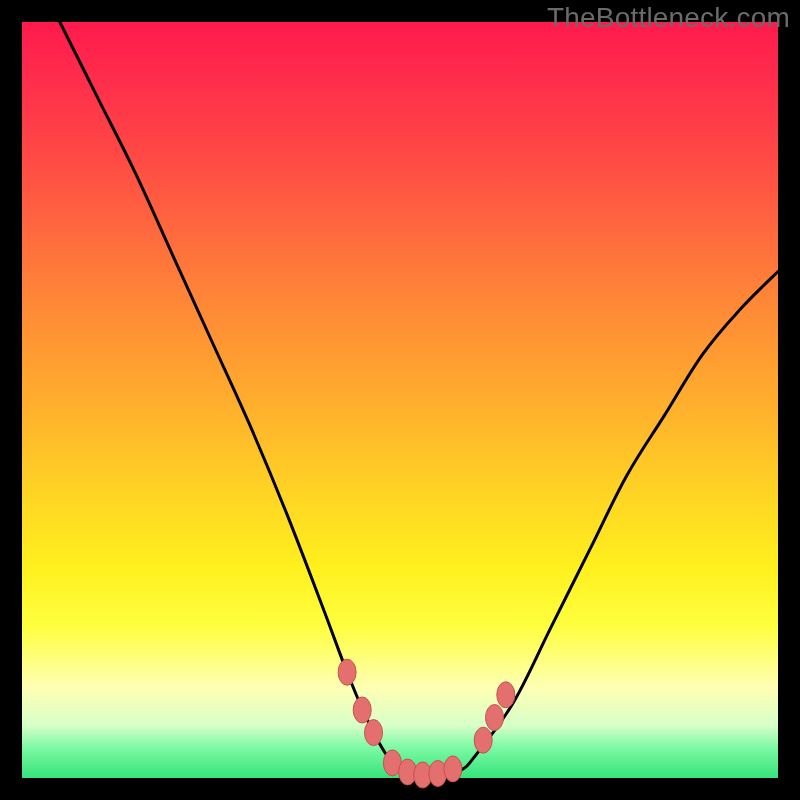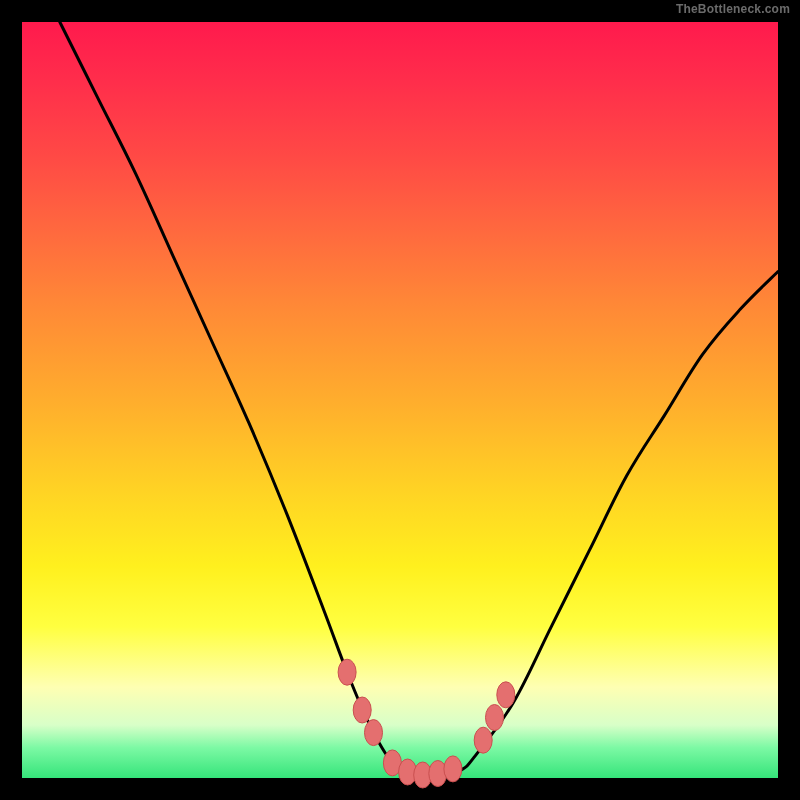--- a/index.html
+++ b/index.html
@@ -38,22 +38,22 @@
       #d8ffc8 93%,
       #7cf9a4 96%,
       #35e47a 100%
     );
   }
   .watermark {
     position: absolute;
     top: 2px;
     right: 10px;
     color: #6b6b6b;
-    font-size: 12px;
-    font-weight: 700;
+    font-size: 28px;
+    font-weight: 400;
     letter-spacing: 0.2px;
     user-select: none;
   }
   svg.curve {
     position: absolute;
     left: 0;
     top: 0;
     width: 756px;
     height: 756px;
     overflow: visible;

